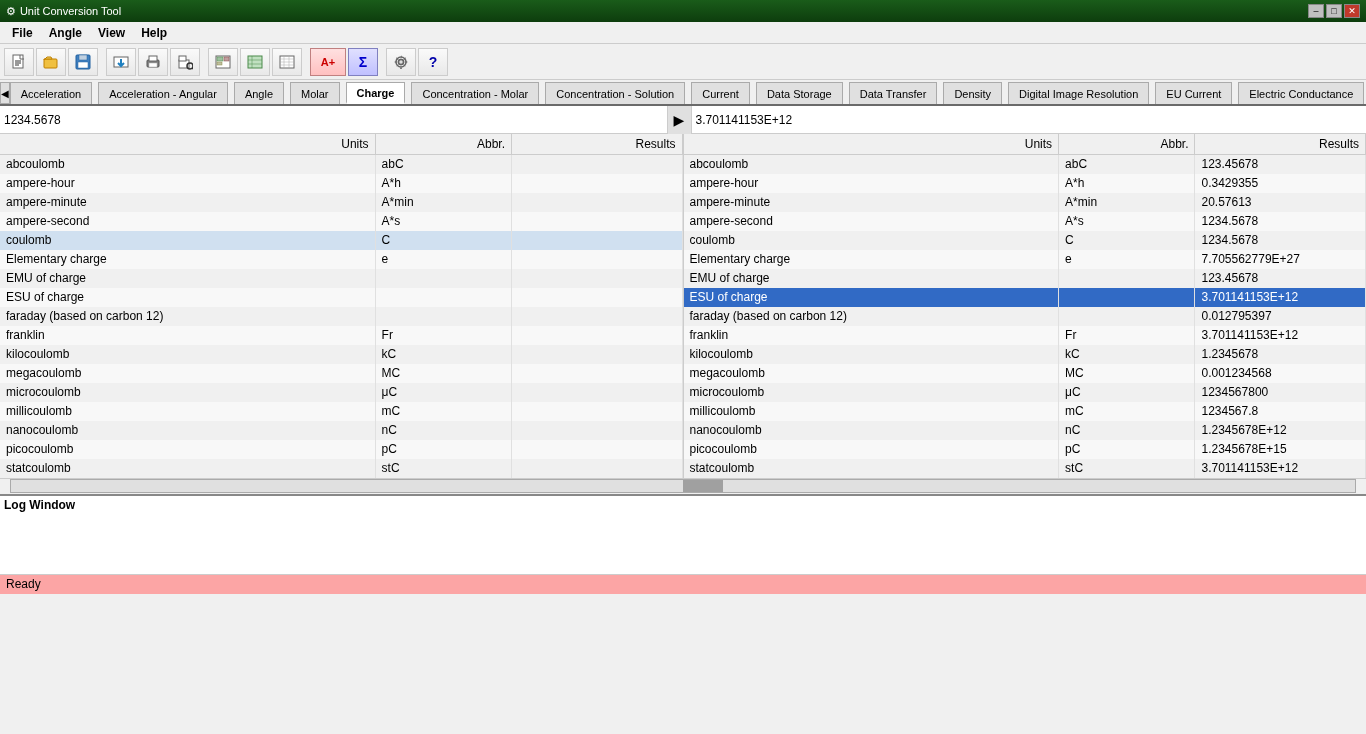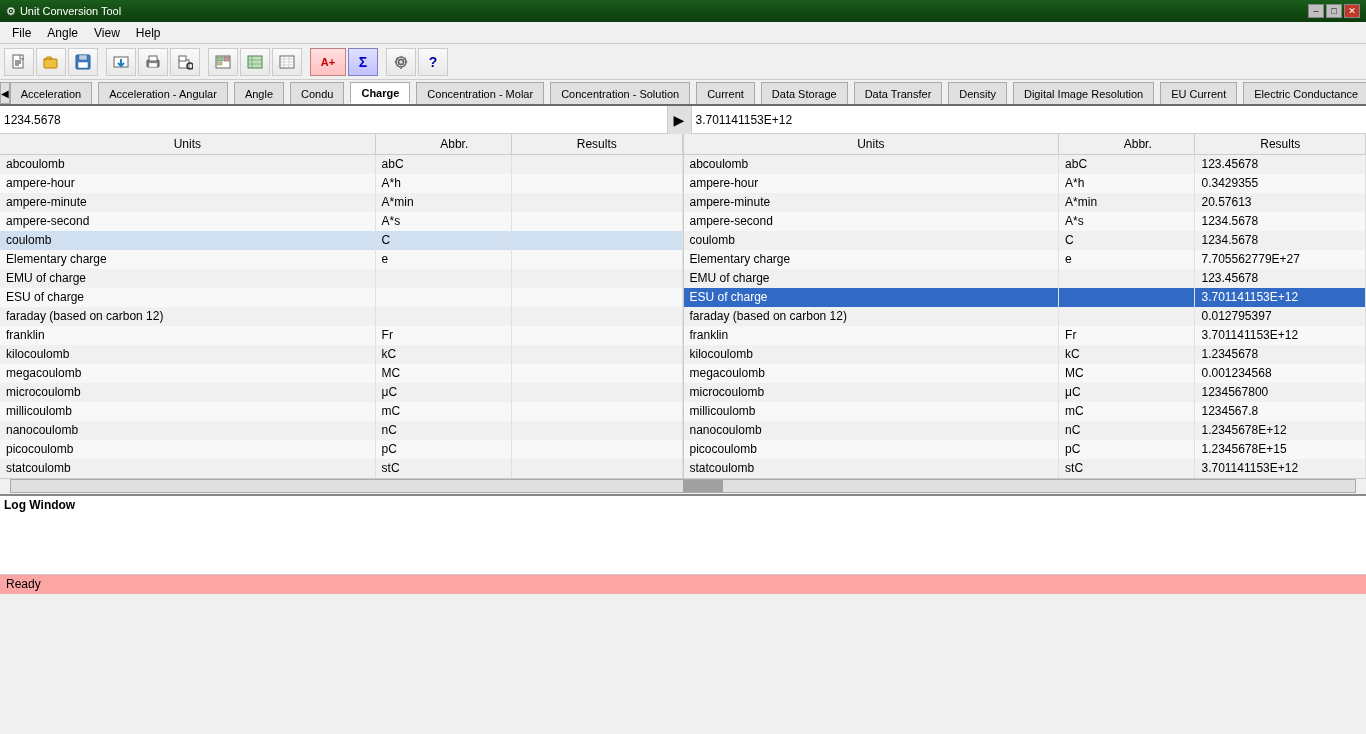--- a/index.html
+++ b/index.html
@@ -22,21 +22,21 @@
     
     
     #menubar {
       background: #f0f0f0;
       height: 22px;
       display: flex;
       align-items: center;
       border-bottom: 1px solid #ccc;
       padding: 0 4px;
     }
-    .menu-item { padding: 2px 8px; font-size: 12px; cursor: pointer; height: 16px; display: flex; align-items: center; }
+    .menu-item { padding: 2px 8px; font-size: 12px; cursor: pointer; height: 16px; display: flex; align-items: center; font-weight: bold; }
     
     
     #toolbar {
       background: #f0f0f0;
       height: 36px;
       display: flex;
       align-items: center;
       padding: 2px 4px;
       gap: 2px;
       border-bottom: 1px solid #ccc;
@@ -127,21 +127,21 @@
     table {
       width: 100%;
       border-collapse: collapse;
       font-size: 12px;
     }
     thead th {
       background: #f0f0f0;
       border-bottom: 1px solid #ccc;
       border-right: 1px solid #ccc;
       padding: 3px 6px;
-      text-align: center;
+      text-align: right;
       font-weight: normal;
       position: sticky; top: 0;
     }
     tbody td {
       padding: 2px 6px;
       border-right: 1px solid #e0e0e0;
       height: 19px;
     }
     tbody tr:nth-child(even) { background: #f8f8f8; }
     tbody tr.selected { background: #316ac5; color: white; }
@@ -300,21 +300,21 @@
       </svg>
   </div>
   <div class="toolbar-btn" title="Help" style="font-size:14px; font-weight:bold; color:#00a;">?</div>
 </div>
 
 <div id="tabstrip">
   <div class="tab-nav">◀</div>
   <div class="tab">Acceleration</div>
   <div class="tab">Acceleration - Angular</div>
   <div class="tab">Angle</div>
-  <div class="tab">Condu</div>
+  <div class="tab">Molar</div>
   <div class="tab active">Charge</div>
   <div class="tab">Concentration - Molar</div>
   <div class="tab">Concentration - Solution</div>
   <div class="tab">Current</div>
   <div class="tab">Data Storage</div>
   <div class="tab">Data Transfer</div>
   <div class="tab">Density</div>
   <div class="tab">Digital Image Resolution</div>
   <div class="tab">EU Current</div>
   <div class="tab">Electric Conductance</div>

